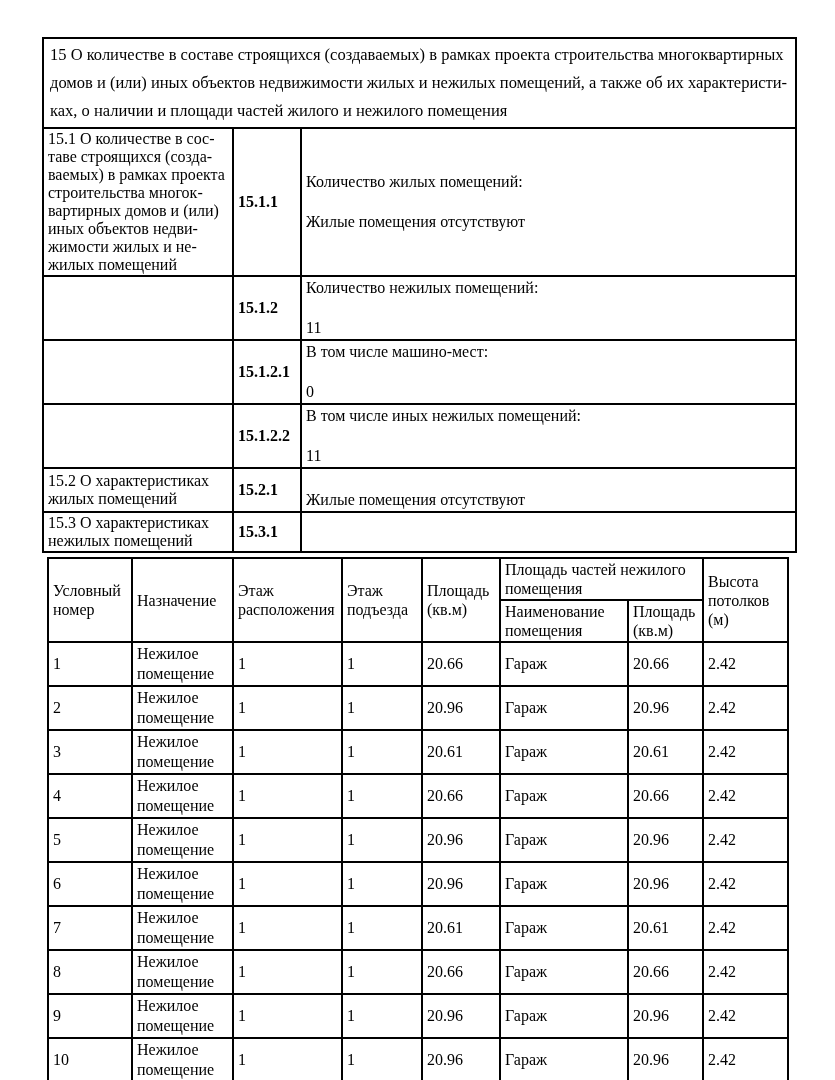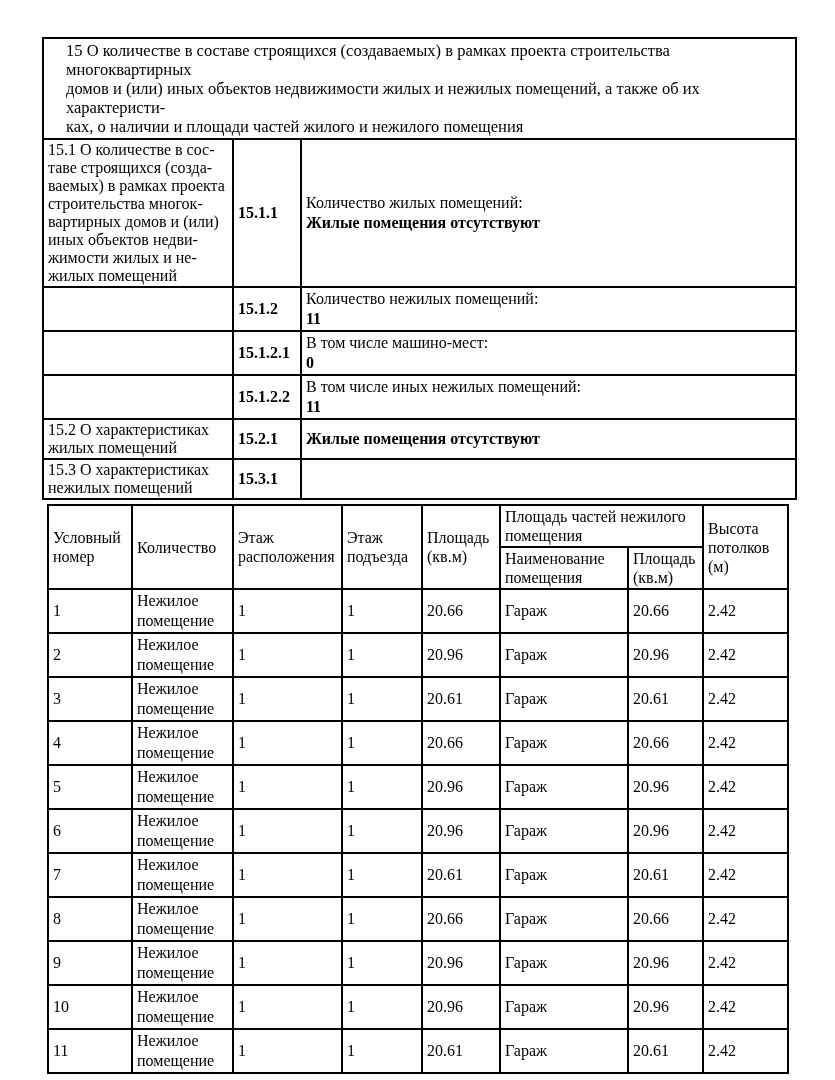--- a/index.html
+++ b/index.html
@@ -27,33 +27,33 @@
     overflow: hidden;
   }
   
   .t-sections {
     margin: 37px 0 0 42px;
     width: 753px;
   }
   .title-cell {
     white-space: pre-line;
     font-size: 16.5px;
-    line-height: 19px;
+    line-height: 28px;
     height: 60px;
-    padding: 2px 22px;
+    padding: 2px 6px;
   }
   .pre-wrap {
     white-space: pre-line;
     line-height: 18px;
     vertical-align: middle;
   }
   .row-tall td { height: 140px; }
   .row-std td { height: 36px; }
   .code-cell { vertical-align: middle; font-weight: bold; }
-  .val-bold { font-weight: bold; }
+  .val-bold { font-weight: normal; margin-top: 20px; }
   
   .t-premises {
     margin: 4px 0 0 47px;
     width: 740px;
   }
   .t-premises thead td { line-height: 19px; }
   .hdr-row1 td { height: 30px; }
   .hdr-row2 td { height: 36px; }
   .t-premises tbody td { height: 36px; }
 </style>
@@ -141,21 +141,21 @@
     <col style="width:109px">
     <col style="width:80px">
     <col style="width:78px">
     <col style="width:128px">
     <col style="width:75px">
     <col style="width:85px">
   </colgroup>
   <thead>
     <tr class="hdr-row1">
       <td rowspan="2">Условный номер</td>
-      <td rowspan="2">Количество</td>
+      <td rowspan="2">Назначение</td>
       <td rowspan="2">Этаж расположения</td>
       <td rowspan="2">Этаж подъезда</td>
       <td rowspan="2">Площадь (кв.м)</td>
       <td colspan="2">Площадь частей нежилого помещения</td>
       <td rowspan="2">Высота потолков (м)</td>
     </tr>
     <tr class="hdr-row2">
       <td>Наименование помещения</td>
       <td>Площадь (кв.м)</td>
     </tr>

